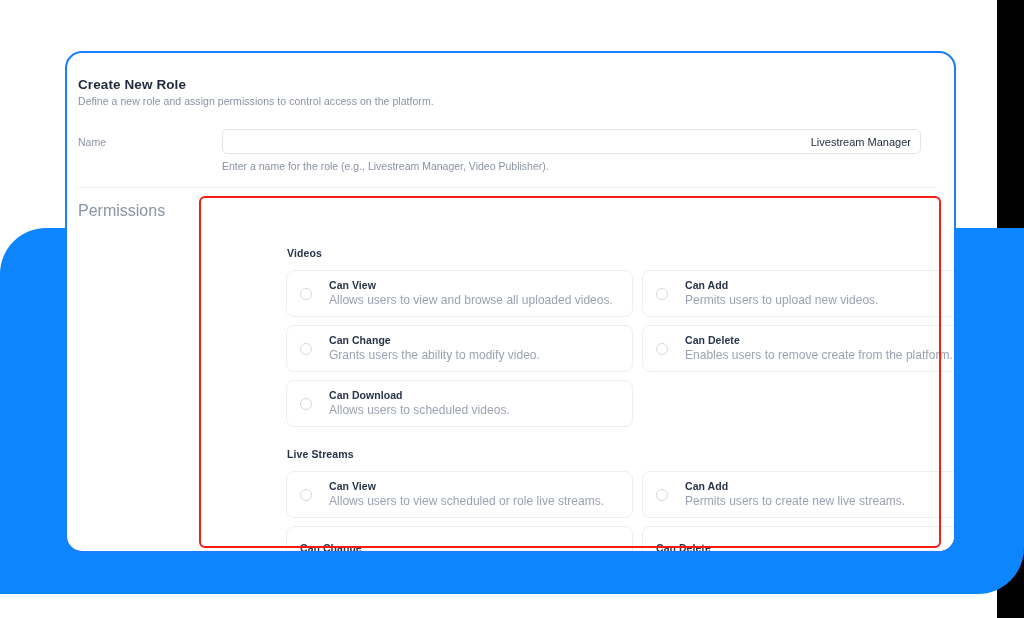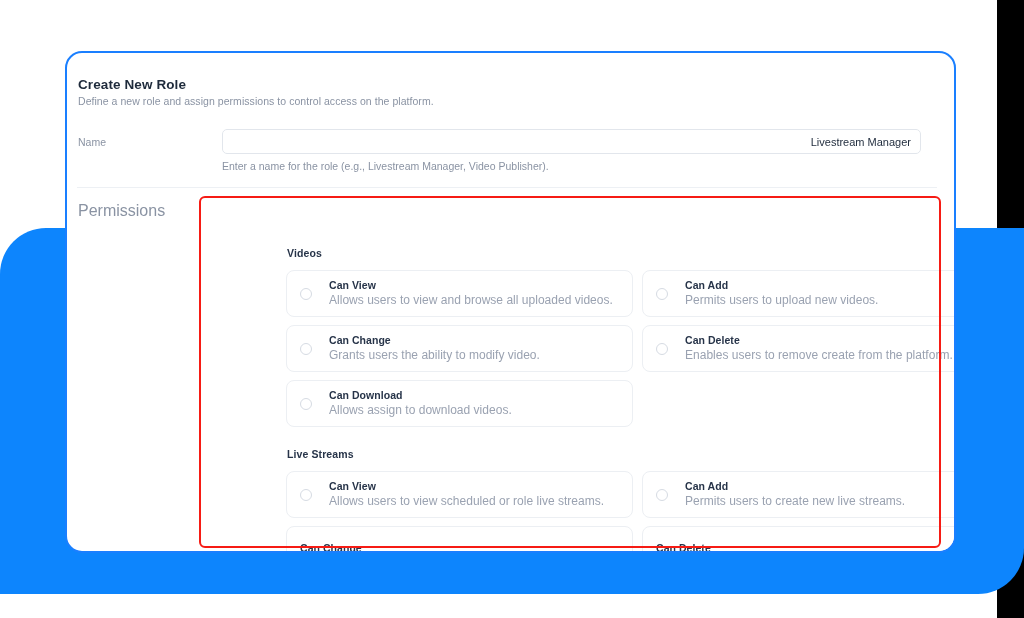--- a/index.html
+++ b/index.html
@@ -265,21 +265,21 @@
               <span class="perm-text">
                 <span class="perm-title">Can Delete</span>
                 <span class="perm-desc">Enables users to remove create from the platform.</span>
               </span>
             </div>
 
             <div class="perm-card">
               <span class="radio"></span>
               <span class="perm-text">
                 <span class="perm-title">Can Download</span>
-                <span class="perm-desc">Allows assign to download videos.</span>
+                <span class="perm-desc">Allows users to scheduled videos.</span>
               </span>
             </div>
 
             <div class="perm-card empty"></div>
 
           </div>
         </div>
 
         <div class="group-spacer"></div>
 

